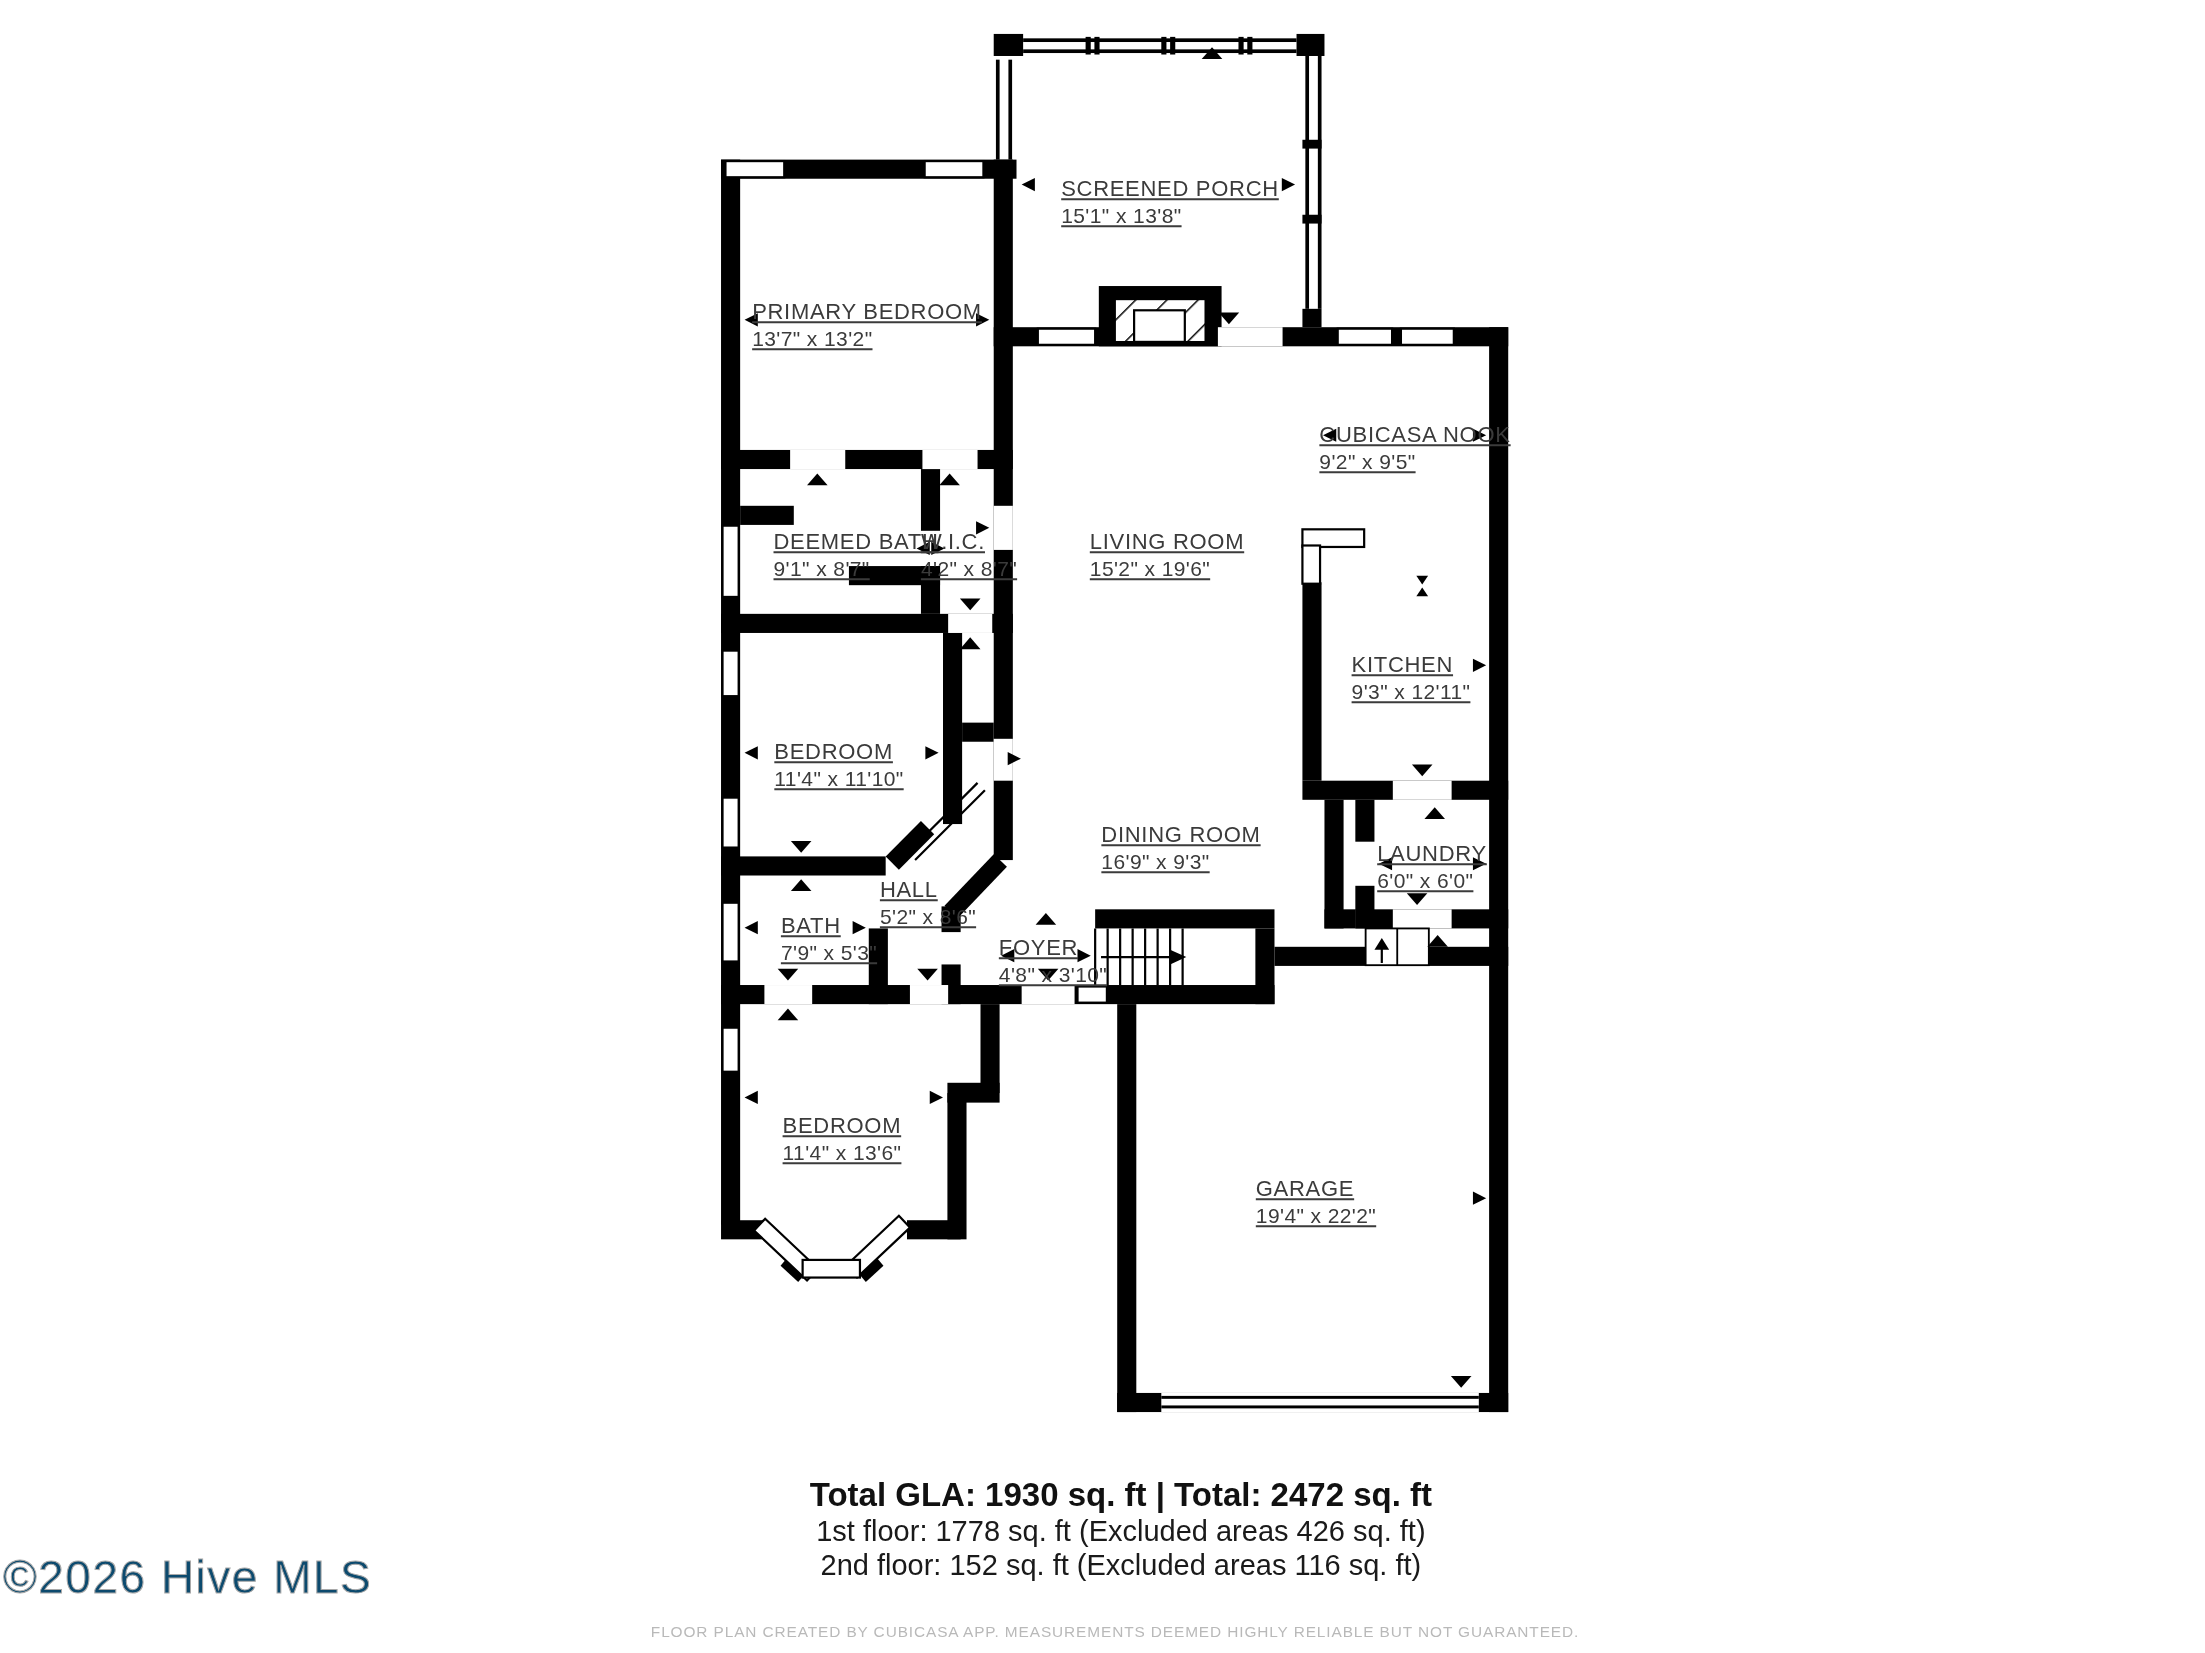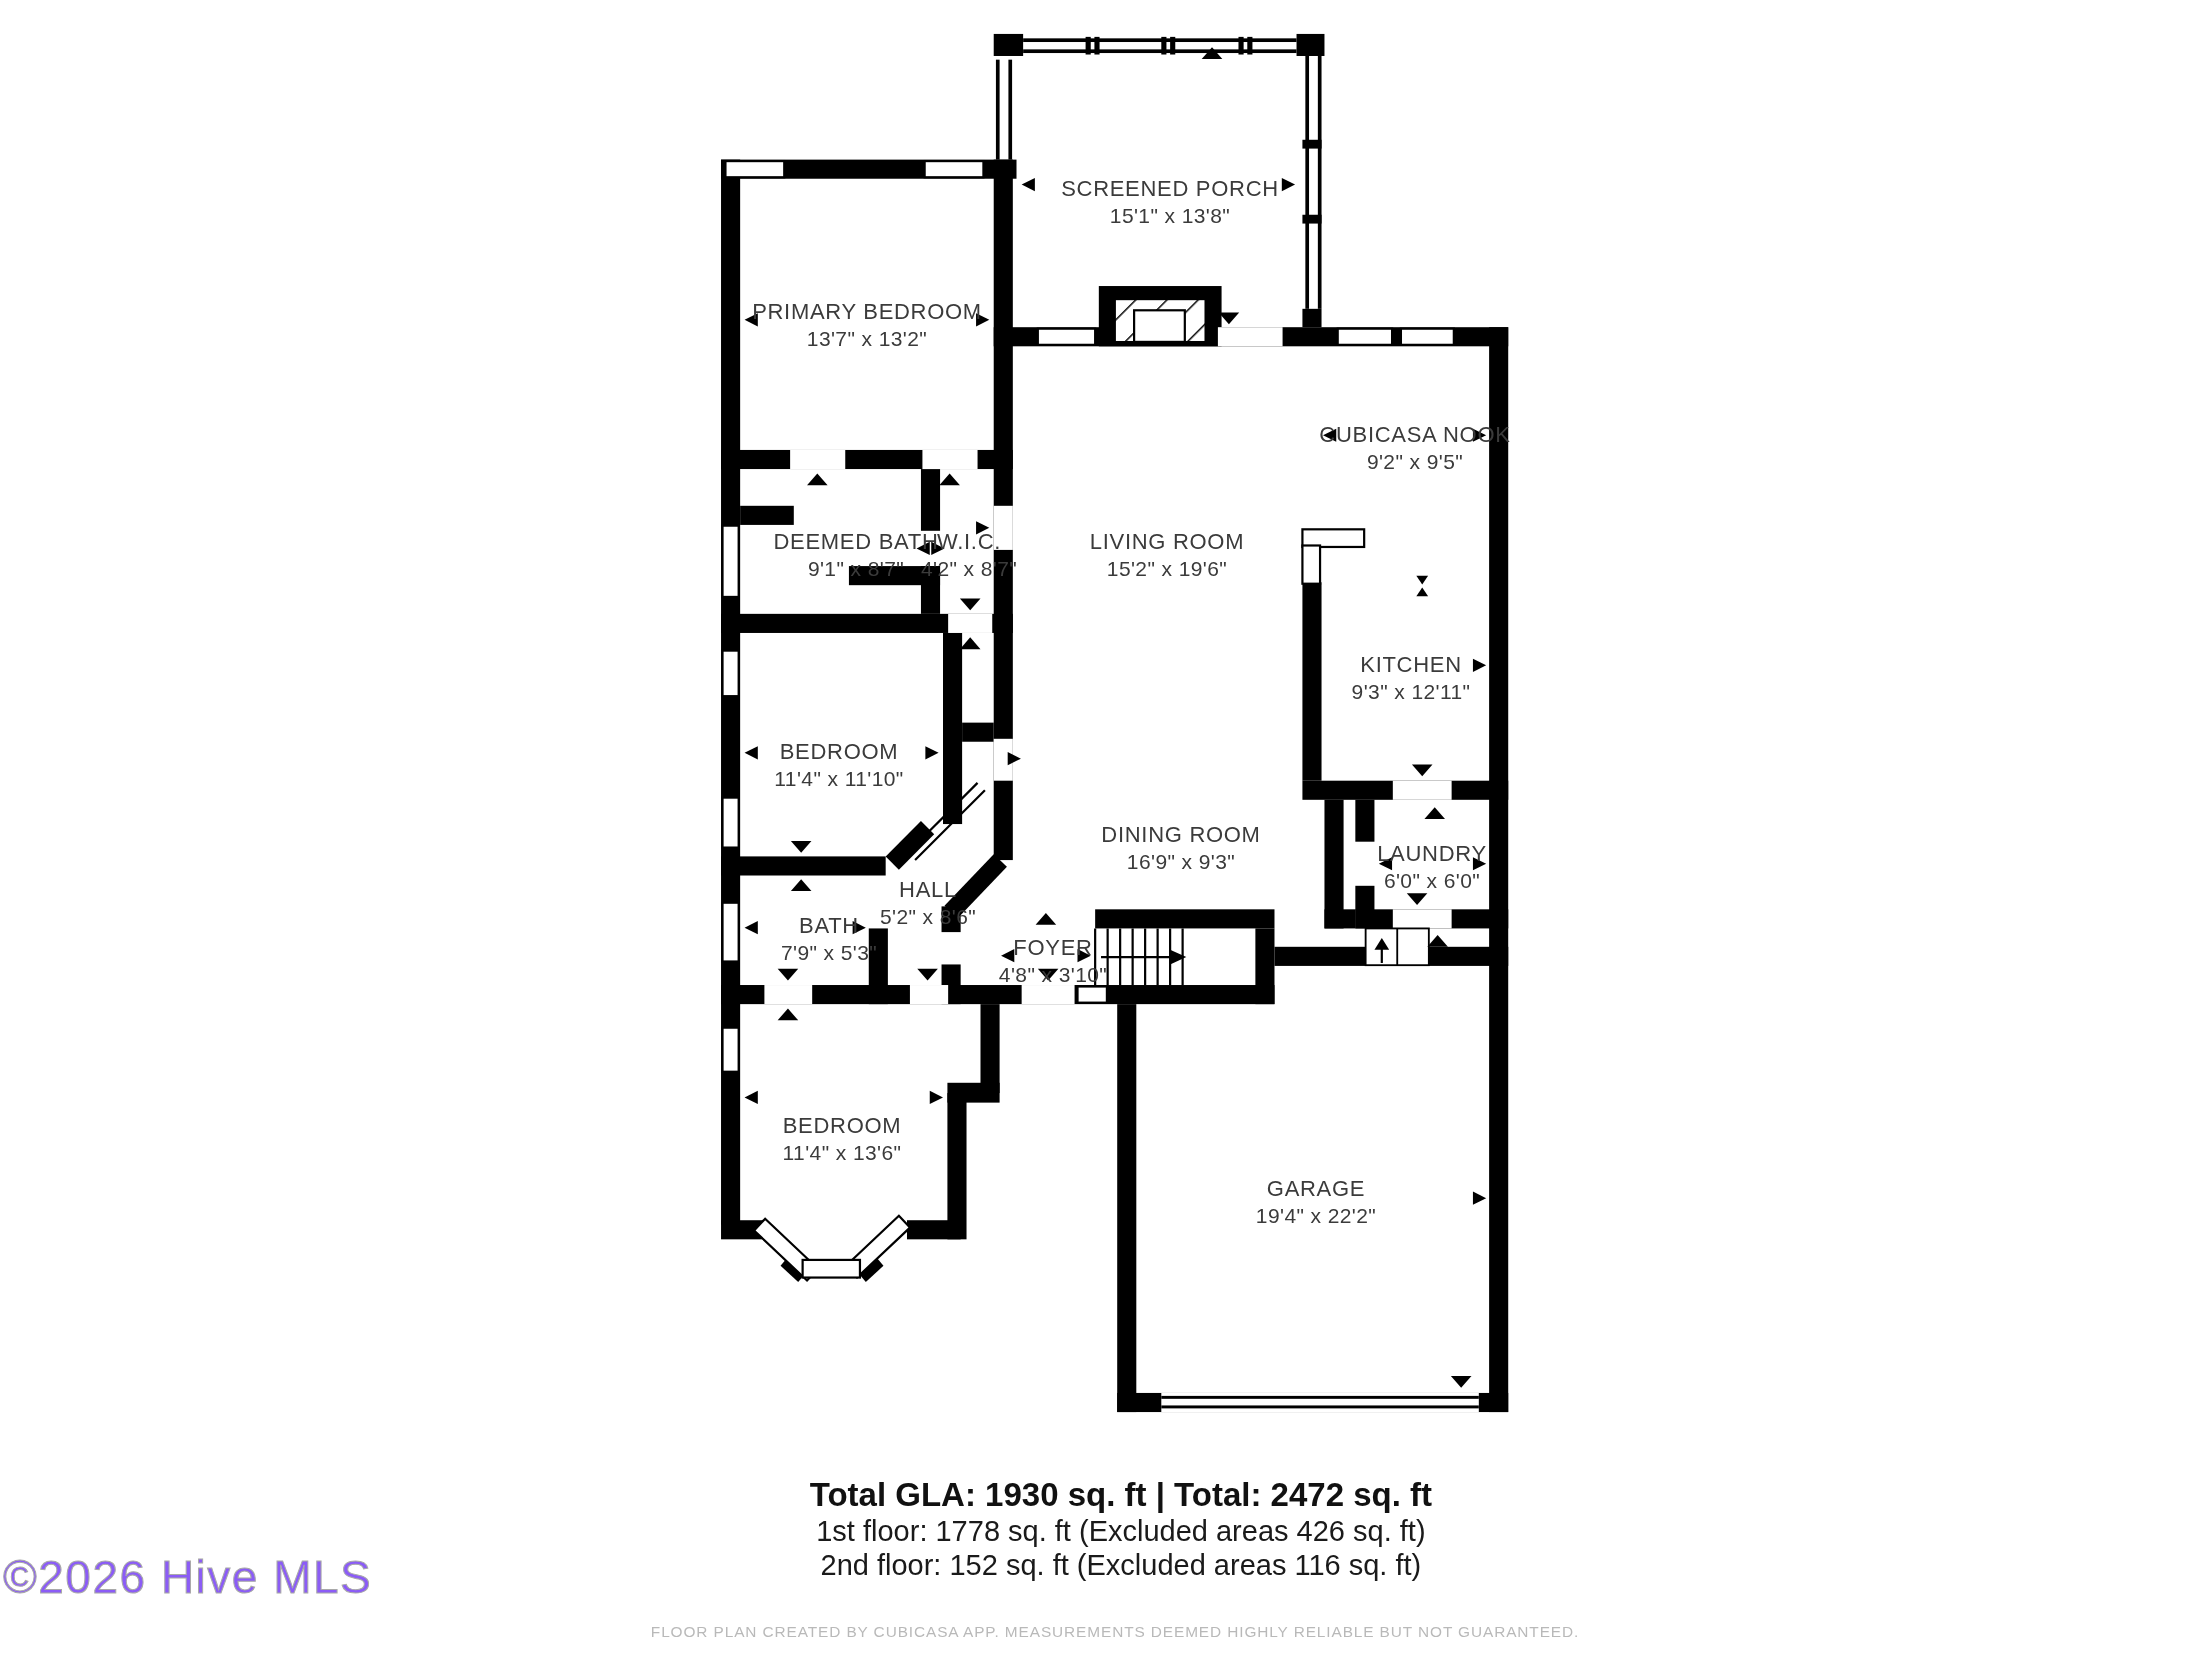--- a/index.html
+++ b/index.html
@@ -1,25 +1,25 @@
 <!DOCTYPE html>
 <html style="font-size:11.8px"><head>
 <meta charset="utf-8">
 <style>
   html,body{margin:0;padding:0;background:#ffffff;}
   body{width:2205px;height:1654px;position:relative;font-family:"Liberation Sans","DejaVu Sans",sans-serif;overflow:hidden;}
   #plan-svg{position:absolute;left:0;top:0;}
   .labels{position:absolute;left:0;top:0;width:2205px;height:1654px;pointer-events:none;}
-  .room-label{position:absolute;transform:translate(-50%,-50%);text-align:center;color:#3b3b3b;white-space:nowrap;}
+  .room-label{position:absolute;transform:translate(-50%,-50%);text-align:left;color:#3b3b3b;white-space:nowrap;text-decoration:underline;}
   .room-label .rname{display:block;font-size:22px;letter-spacing:0.7px;line-height:26.5px;}
   .room-label .rdims{display:block;font-size:21px;letter-spacing:0.4px;line-height:25px;}
   .footer{position:absolute;left:18.4px;top:1476px;width:2205px;text-align:center;color:#111;}
   .footer .totals{font-size:33px;font-weight:bold;line-height:38px;}
   .footer .floorline{font-size:29px;line-height:34px;color:#1a1a1a;}
-  .watermark{position:absolute;left:2.9px;top:1550px;font-size:46px;color:#8b5cf6;-webkit-text-stroke:1px #a9a9a9;letter-spacing:1.5px;}
+  .watermark{position:absolute;left:2.9px;top:1550px;font-size:46px;color:#0c4a6e;-webkit-text-stroke:1px #a9a9a9;letter-spacing:1.5px;}
   .disclaimer{position:absolute;left:12.5px;top:1623px;width:2205px;text-align:center;font-size:15.4px;color:#b9b9b9;letter-spacing:0.9px;}
 </style>
 </head>
 <body>
 
 <svg id="plan-svg" width="2205" height="1654" viewBox="0 0 3000 2250">
   <defs>
     <pattern id="hatch" width="30" height="30" patternUnits="userSpaceOnUse" patternTransform="rotate(45)">
       <rect width="30" height="30" fill="#ffffff"></rect>
       <line x1="0" y1="0" x2="0" y2="30" stroke="#000" stroke-width="4"></line>

